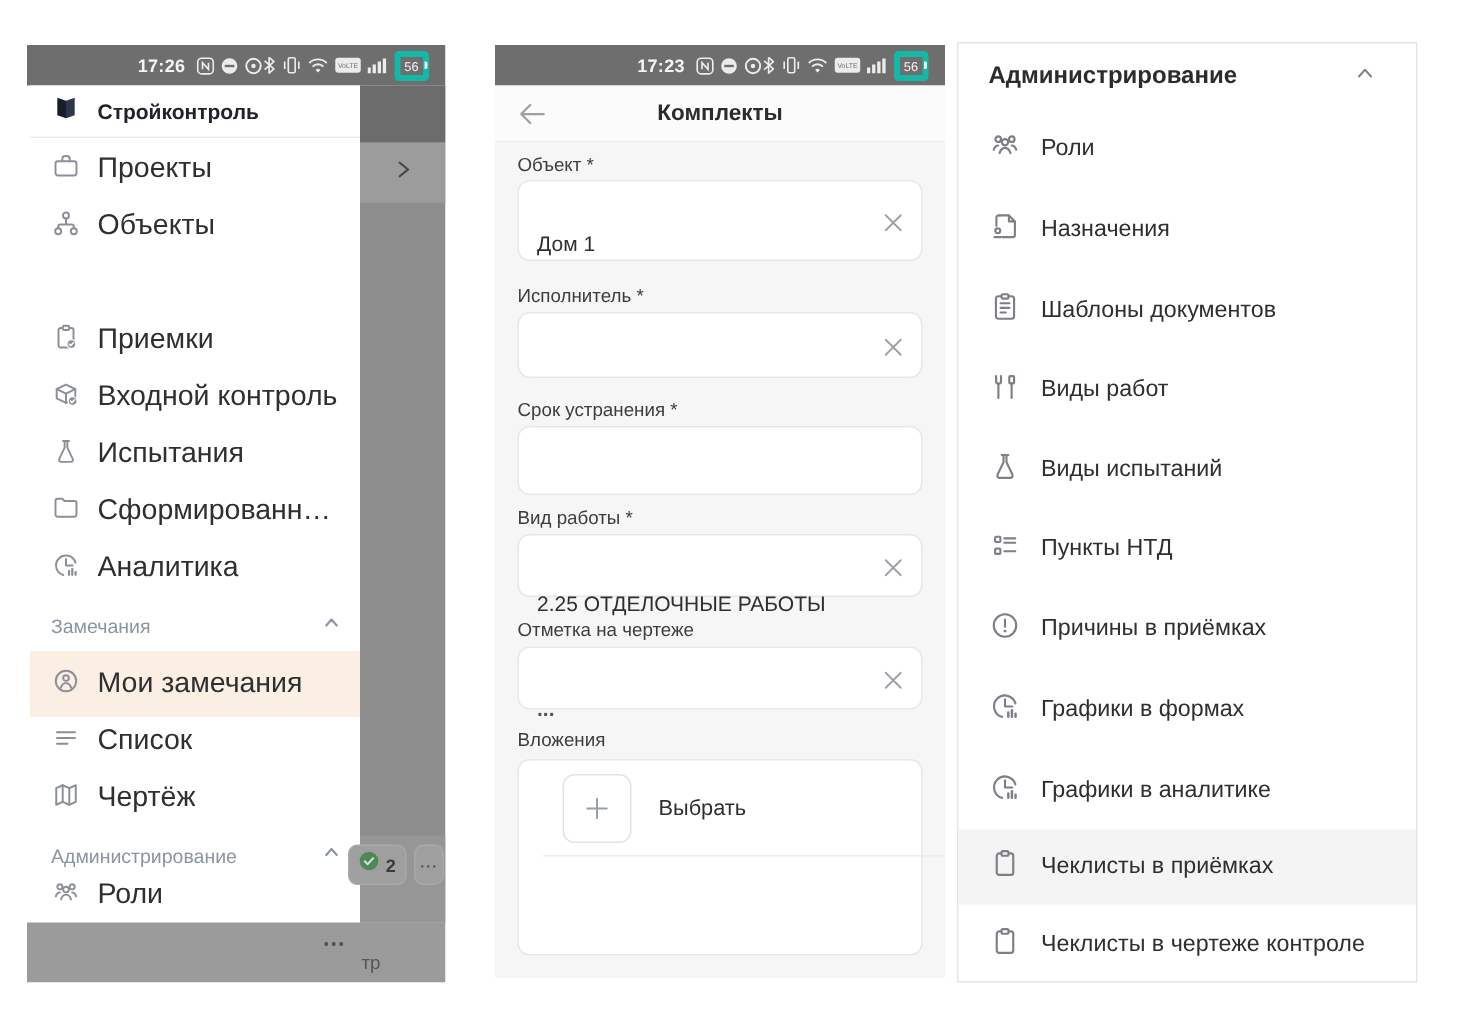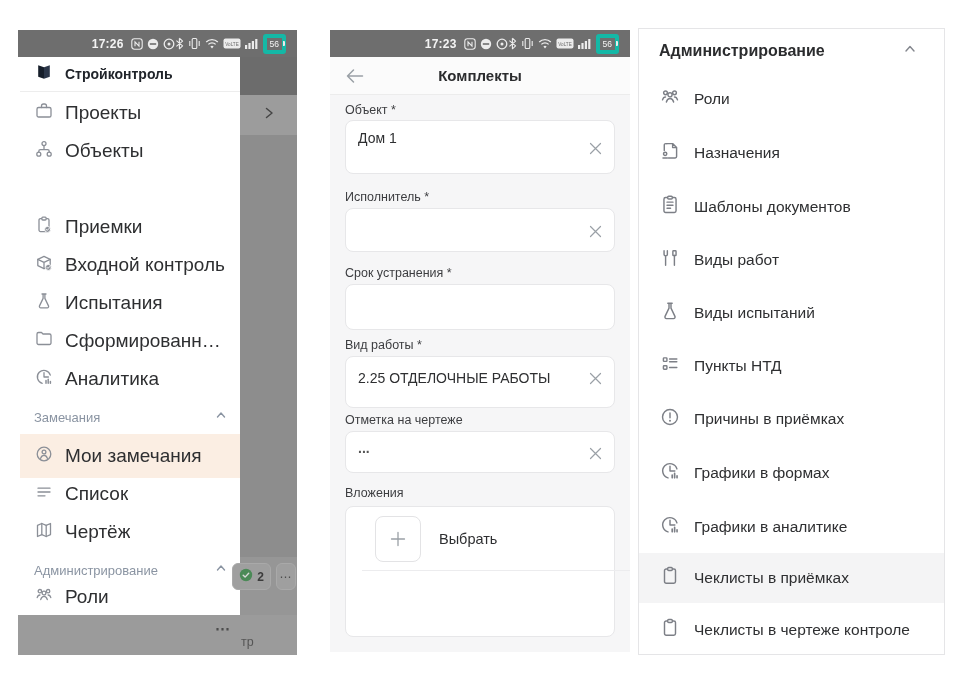--- a/index.html
+++ b/index.html
@@ -40,21 +40,21 @@
   .understrip .part{position:absolute;left:223px;top:20px;color:#555;font-size:12.5px;}
   
   .middle{left:330px;top:30px;width:300px;height:622px;background:#f6f6f7;}
   .m-header{position:absolute;left:0;top:27px;width:100%;height:38px;background:#fbfbfb;
     border-bottom:1px solid #ececec;display:flex;align-items:center;box-sizing:border-box;}
   .back{position:absolute;left:14px;top:36px;width:22px;height:20px;cursor:pointer;}
   .m-title{width:100%;text-align:center;font-size:15px;font-weight:700;color:#2b2c2e;}
   .f-label{position:absolute;left:15px;font-size:12.5px;color:#3c3d40;}
   .f-box{position:absolute;left:15px;width:270px;background:#fff;border:1px solid #e7e7e9;
     border-radius:8px;box-sizing:border-box;}
-  .f-val{position:absolute;left:12px;font-size:14px;color:#2e2f31;}
+  .f-val{position:absolute;left:12px;font-size:14px;color:#2e2f31;margin-top:24px;}
   .f-x{position:absolute;right:11px;width:15px;height:15px;cursor:pointer;}
   .attach-card{position:absolute;left:15px;top:476px;width:270px;height:131px;background:#fff;
     border:1px solid #e7e7e9;border-radius:8px;box-sizing:border-box;}
   .attach-choose{position:absolute;left:16px;top:0;width:100%;height:64px;border-bottom:1px solid #ececee;
     display:flex;align-items:center;gap:18px;padding-left:13px;box-sizing:border-box;cursor:pointer;}
   .plus-btn{width:44px;height:44px;border:1px solid #e3e3e5;border-radius:8px;background:#fff;
     display:flex;align-items:center;justify-content:center;}
   .attach-lbl{font-size:14.5px;color:#2e2f31;}
   
   .right{left:638px;top:28px;width:307px;height:627px;background:#fff;border:1px solid #e5e5e7;box-sizing:border-box;}
@@ -353,21 +353,21 @@
             <path d="M2.5 2.5l10 10M12.5 2.5l-10 10" stroke="#9aa0a6" stroke-width="1.2" stroke-linecap="round"></path>
           </svg></span>
     </div>
 
     <span class="f-label" style="top:236px">Срок устранения *</span>
     <div class="f-box" style="top:254px;height:46px">
       <span class="f-val" style="top:14px"></span>
     </div>
 
     <span class="f-label" style="top:308px">Вид работы *</span>
-    <div class="f-box" style="top:326px;height:52px">
+    <div class="f-box" style="top:326px;height:42px">
       <span class="f-val" style="top:13px">2.25 ОТДЕЛОЧНЫЕ РАБОТЫ</span>
       <span class="f-x" style="top:14px"><svg width="15" height="15" viewBox="0 0 15 15">
             <path d="M2.5 2.5l10 10M12.5 2.5l-10 10" stroke="#9aa0a6" stroke-width="1.2" stroke-linecap="round"></path>
           </svg></span>
     </div>
 
     <span class="f-label" style="top:383px">Отметка на чертеже</span>
     <div class="f-box" style="top:401px;height:42px">
       <span class="f-val" style="top:8px;font-weight:700;color:#555">...</span>
       <span class="f-x" style="top:14px"><svg width="15" height="15" viewBox="0 0 15 15">

